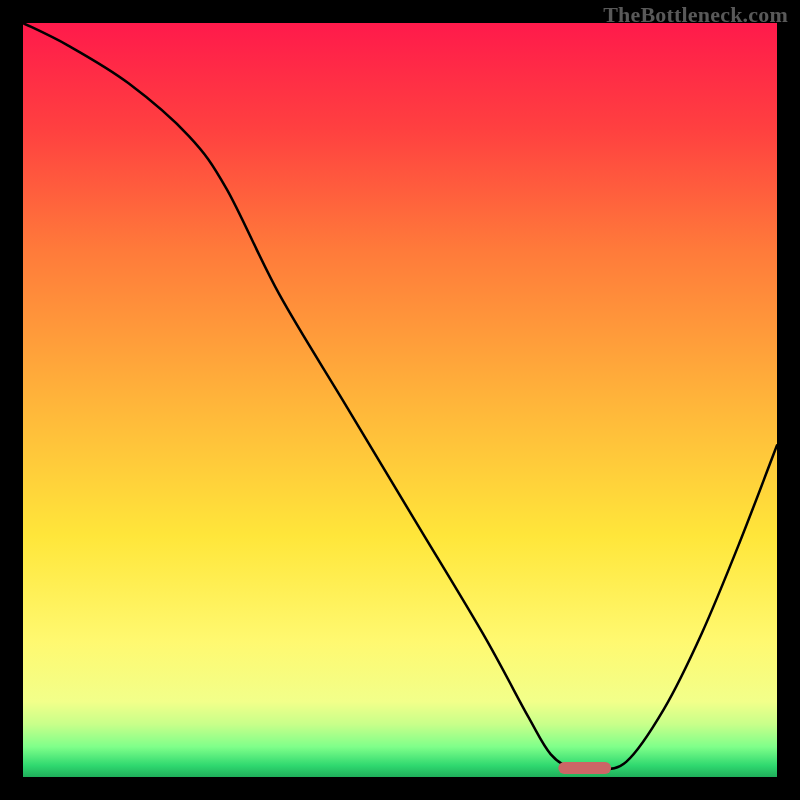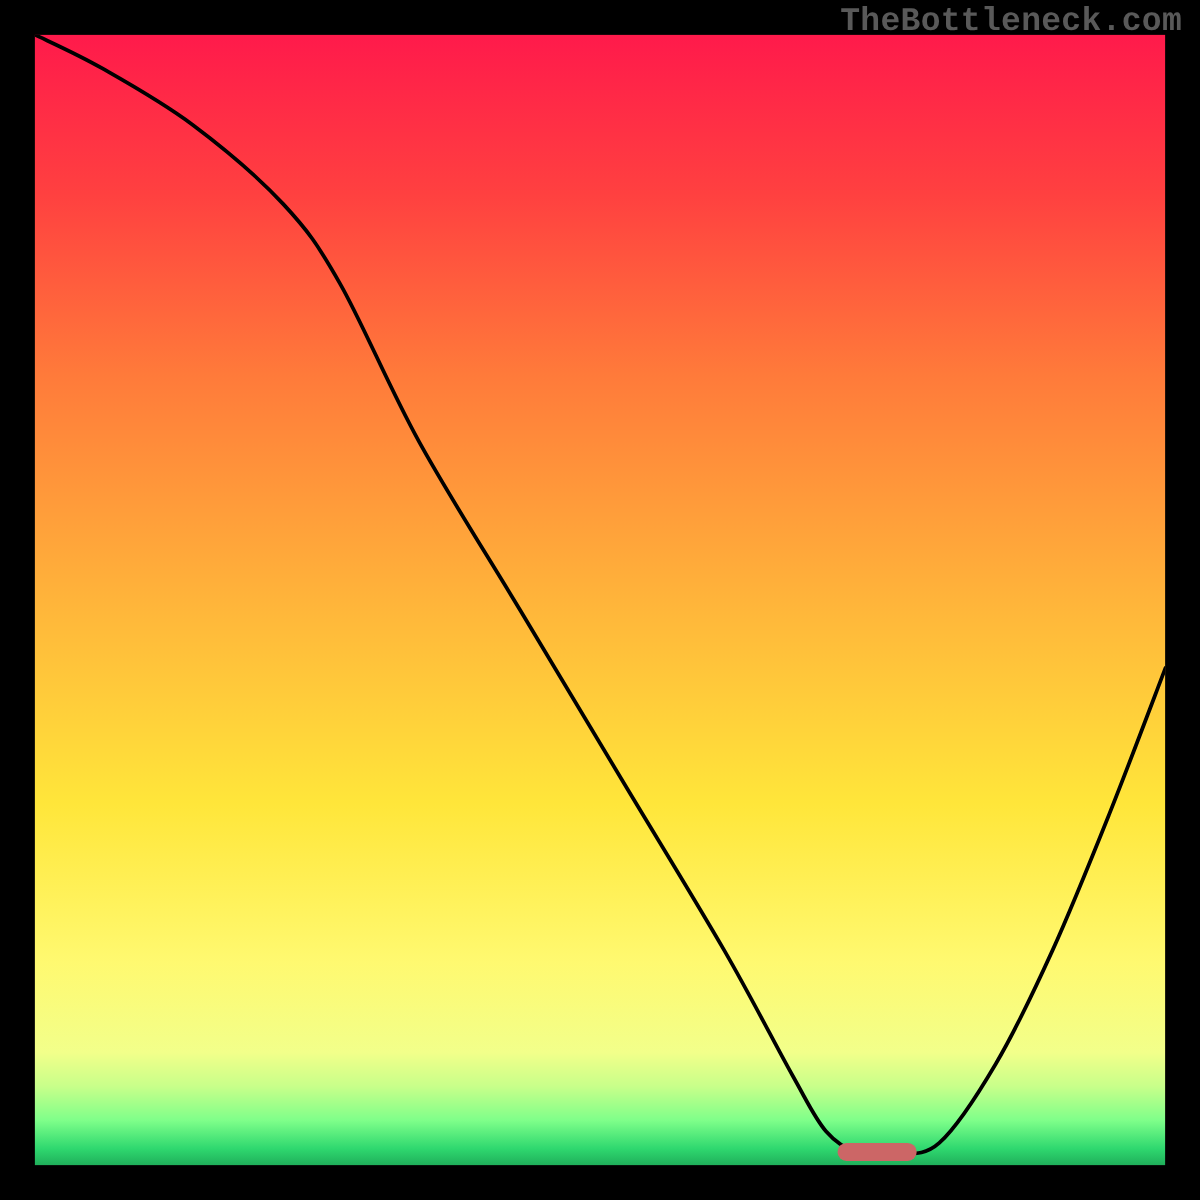--- a/index.html
+++ b/index.html
@@ -13,21 +13,21 @@
   .outer {
     position: relative;
     width: 800px;
     height: 800px;
     background: #000000;
   }
   .watermark {
     position: absolute;
     top: 2px;
     right: 12px;
-    font-family: Liberation Mono, monospace;
+    font-family: Liberation Serif, serif;
     font-size: 22px;
     font-weight: 600;
     color: #595959;
     z-index: 10;
     letter-spacing: 0.2px;
   }
   .plot-frame {
     position: absolute;
     left: 23px;
     top: 23px;

